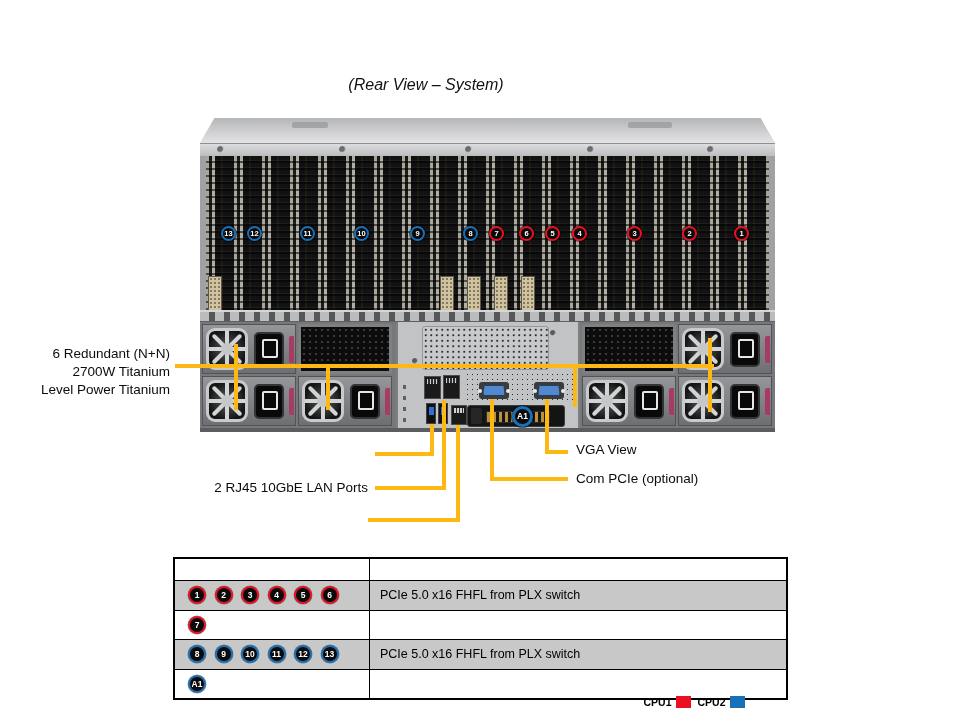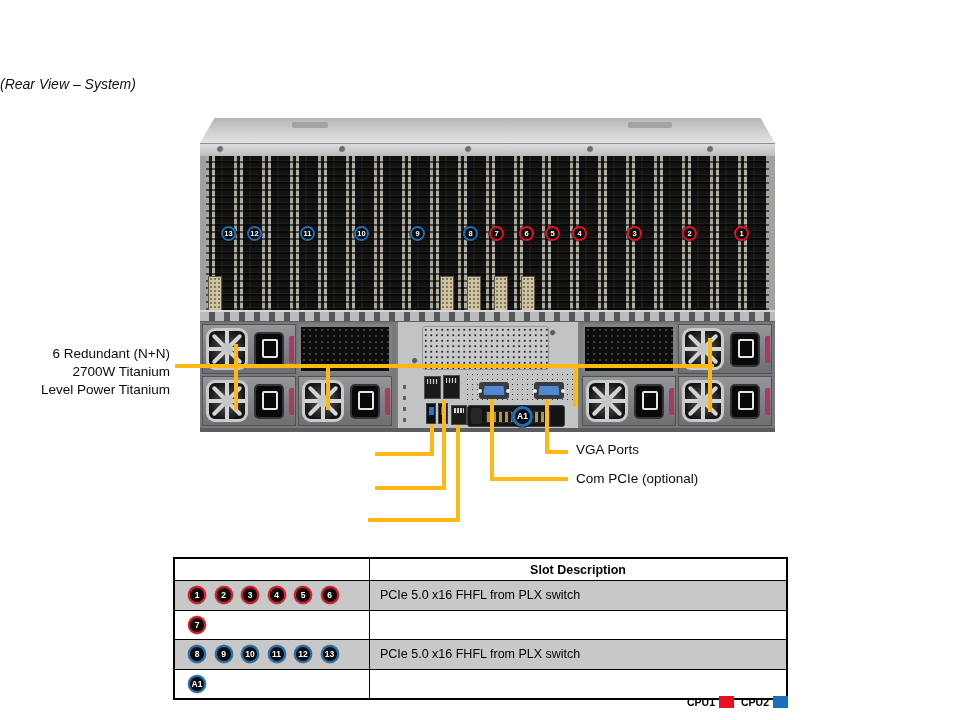--- a/index.html
+++ b/index.html
@@ -7,22 +7,22 @@
     --cpu1:#EA1021;
     --cpu2:#1871B8;
     --rowgray:#C8C8C8;
   }
   html,body{margin:0;padding:0;background:#fff;}
   #canvas{position:relative;width:960px;height:720px;background:#fff;
           font-family:"Liberation Sans",sans-serif;color:#000;overflow:hidden;}
   .abs{position:absolute;}
 
   
-  #page-title{top:76px;left:0;width:852px;text-align:left;
-              font-size:14px;font-style:italic;color:#111;}
+  #page-title{top:76px;left:0;width:852px;text-align:center;
+              font-size:16px;font-style:italic;color:#111;}
 
   
   #chassis{left:200px;top:118px;width:575px;height:314px;}
   #top-lid{left:0;top:0;width:575px;height:25px;
            background:linear-gradient(#b5b6b8,#e4e4e5);
            clip-path:polygon(2.5% 0,97.5% 0,100% 100%,0 100%);}
   .lid-mark{top:4px;height:6px;background:#9b9c9e;border-radius:2px;opacity:.8;}
   #screw-band{left:0;top:25px;width:575px;height:13px;
               background:linear-gradient(#dcddde,#bcbdbe);border-top:1px solid #8e8f90;box-sizing:border-box;}
   .screw{top:3px;width:7px;height:7px;border-radius:50%;
@@ -117,21 +117,21 @@
   .t-col1{width:195px;border-right:1px solid #000;box-sizing:border-box;
           display:flex;align-items:center;padding-left:13px;gap:8.5px;}
   .t-col2{flex:1;display:flex;align-items:center;padding-left:10px;font-size:12.5px;}
   .t-head .t-col2{justify-content:center;padding-left:0;font-weight:bold;font-size:12.5px;}
   .t-shaded{background:var(--rowgray);}
   .t-circle{width:14px;height:14px;border-radius:50%;background:#0a0a0a;border:2.5px solid #888;
           color:#fff;font-weight:bold;font-size:8.5px;line-height:14px;text-align:center;flex:0 0 auto;
           box-shadow:0 0 0 0.5px rgba(0,0,0,.4);}
 
   
-  #legend{left:600px;top:696px;width:188px;display:flex;justify-content:flex-end;
+  #legend{left:600px;top:696px;width:188px;display:flex;justify-content:center;
           align-items:center;gap:7px;font-size:10.5px;font-weight:bold;}
   .legend-item{display:flex;align-items:center;gap:4px;}
   .legend-swatch{width:15px;height:12px;display:inline-block;}
 </style>
 </head>
 <body>
 
 <div id="canvas">
 
   <div class="abs" id="page-title">(Rear View – System)</div>
@@ -322,27 +322,27 @@
   <div class="abs cline" style="left:545px;top:450px;width:23px;height:4px;"></div>
 
   <div class="abs cline" style="left:490px;top:399px;width:4px;height:82px;"></div>
   <div class="abs cline" style="left:490px;top:477px;width:78px;height:4px;"></div>
 
   <div class="abs lbl" id="psu-label">
     <div>6 Redundant (N+N)</div>
     <div>2700W Titanium</div>
     <div>Level Power Titanium</div>
   </div>
-  <div class="abs lbl lbl-l" style="top:442px;">VGA Ports</div>
+  <div class="abs lbl lbl-r" style="top:480px;">2 RJ45 10GbE LAN Ports</div>
+  <div class="abs lbl lbl-l" style="top:442px;">VGA View</div>
   <div class="abs lbl lbl-l" style="top:471px;">Com PCIe (optional)</div>
 
   <div class="abs" id="slot-table">
     <div class="t-head">
       <div class="t-col1"></div>
-      <div class="t-col2">Slot Description</div>
     </div>
     <div id="table-body">
         <div class="t-row t-shaded">
           <div class="t-col1">
             <div class="t-circle" style="border-color: rgb(234, 16, 33);">1</div>
             <div class="t-circle" style="border-color: rgb(234, 16, 33);">2</div>
             <div class="t-circle" style="border-color: rgb(234, 16, 33);">3</div>
             <div class="t-circle" style="border-color: rgb(234, 16, 33);">4</div>
             <div class="t-circle" style="border-color: rgb(234, 16, 33);">5</div>
             <div class="t-circle" style="border-color: rgb(234, 16, 33);">6</div>

